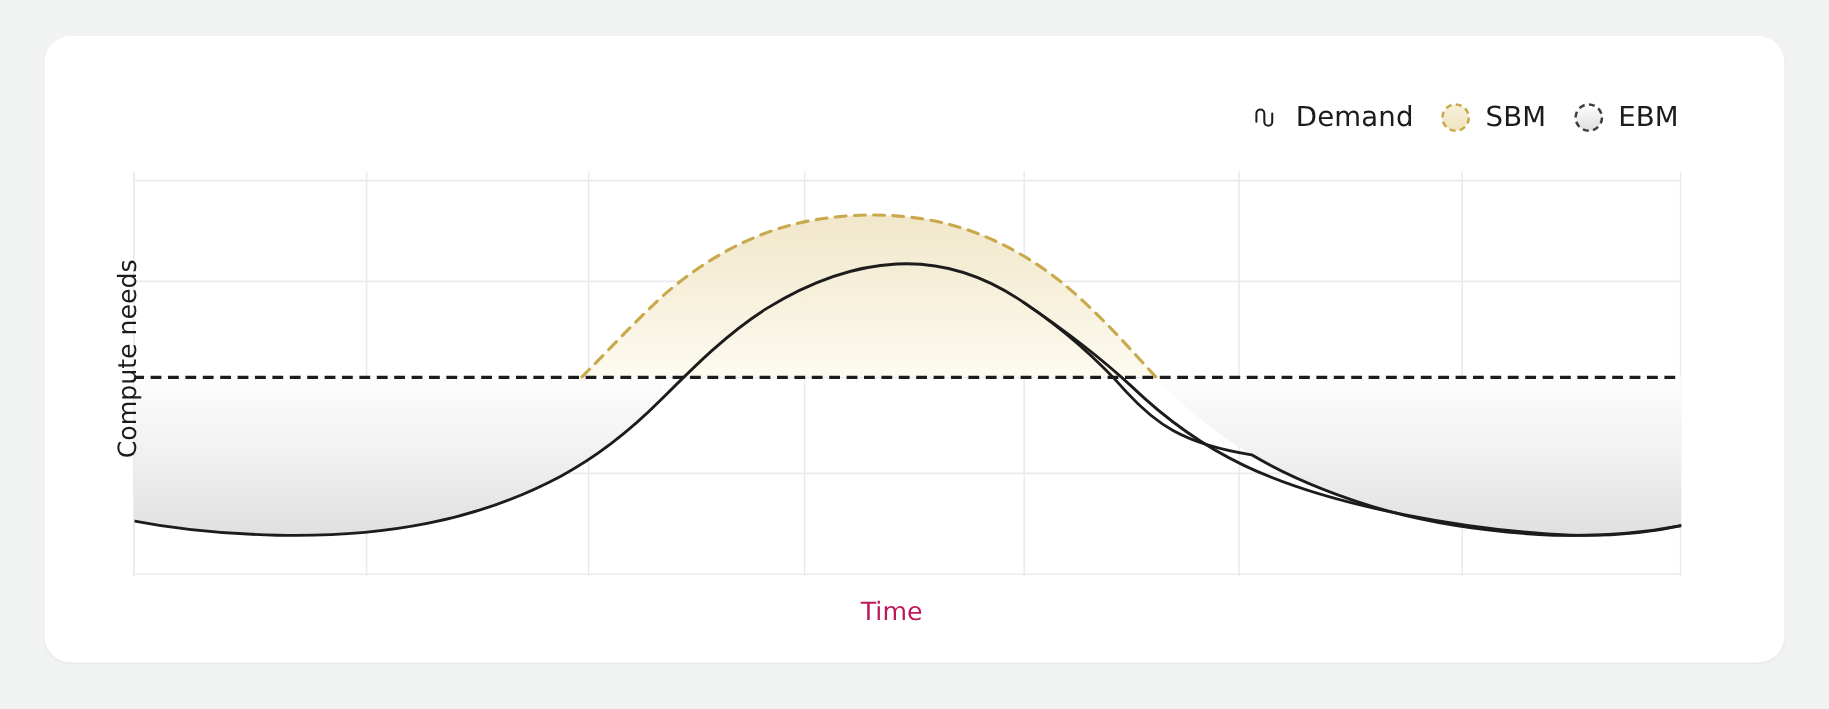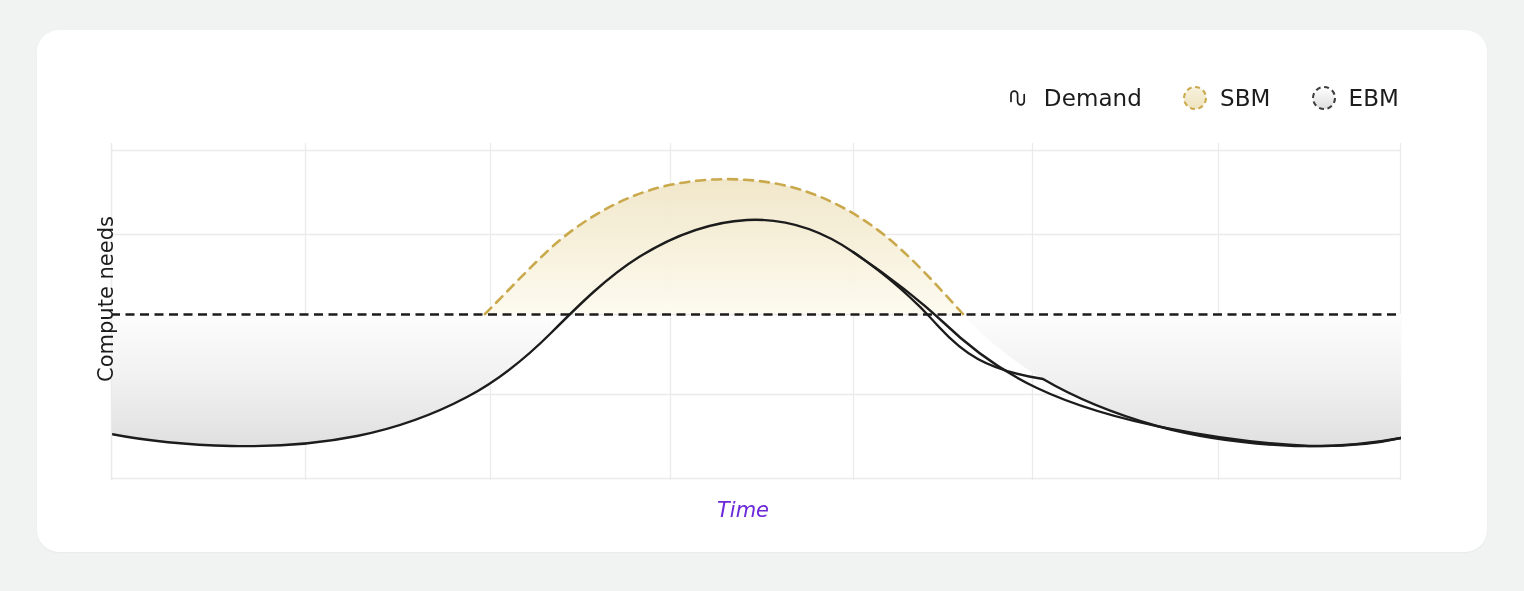--- a/index.html
+++ b/index.html
@@ -33,21 +33,21 @@
     overflow: hidden;
   }
 
   
   .legend {
     position: absolute;
     right: 88px;
     top: 50px;
     display: flex;
     align-items: center;
-    gap: 39px;
+    gap: 21px;
     height: 36px;
   }
   .legend-item {
     display: flex;
     align-items: center;
     gap: 11px;
   }
   .legend-label {
     font-size: 23px;
     color: #1c1c1c;
@@ -94,22 +94,21 @@
     color: #1c1c1c;
     white-space: nowrap;
   }
   .axis-label-x {
     position: absolute;
     left: 0;
     top: 468px;
     width: 1412px;
     text-align: center;
     font-size: 21px;
-    color: #6d28d9;
-    font-style: italic;
+    color: #be185d;
   }
 </style>
 </head>
 <body>
 
 <div class="page-root">
 
   <div class="chart-card">
 
     <div class="legend">

